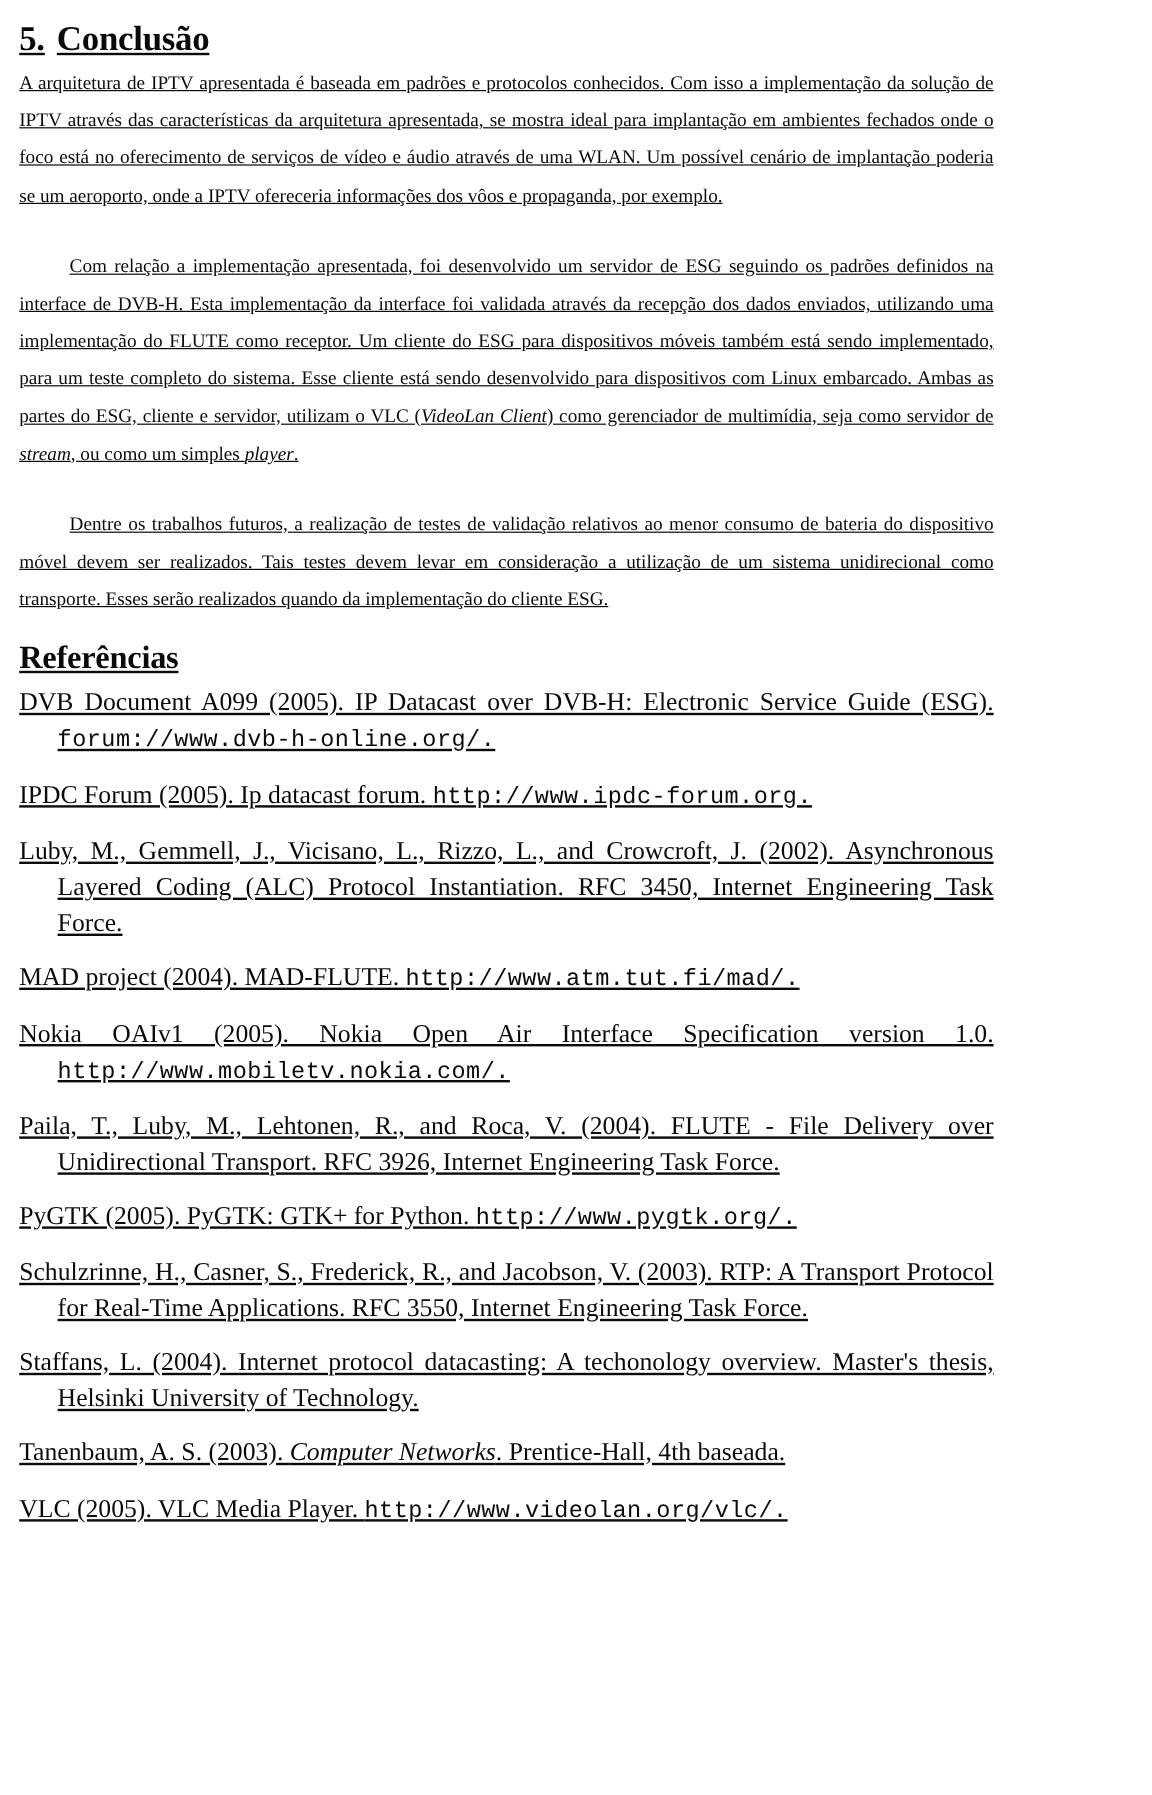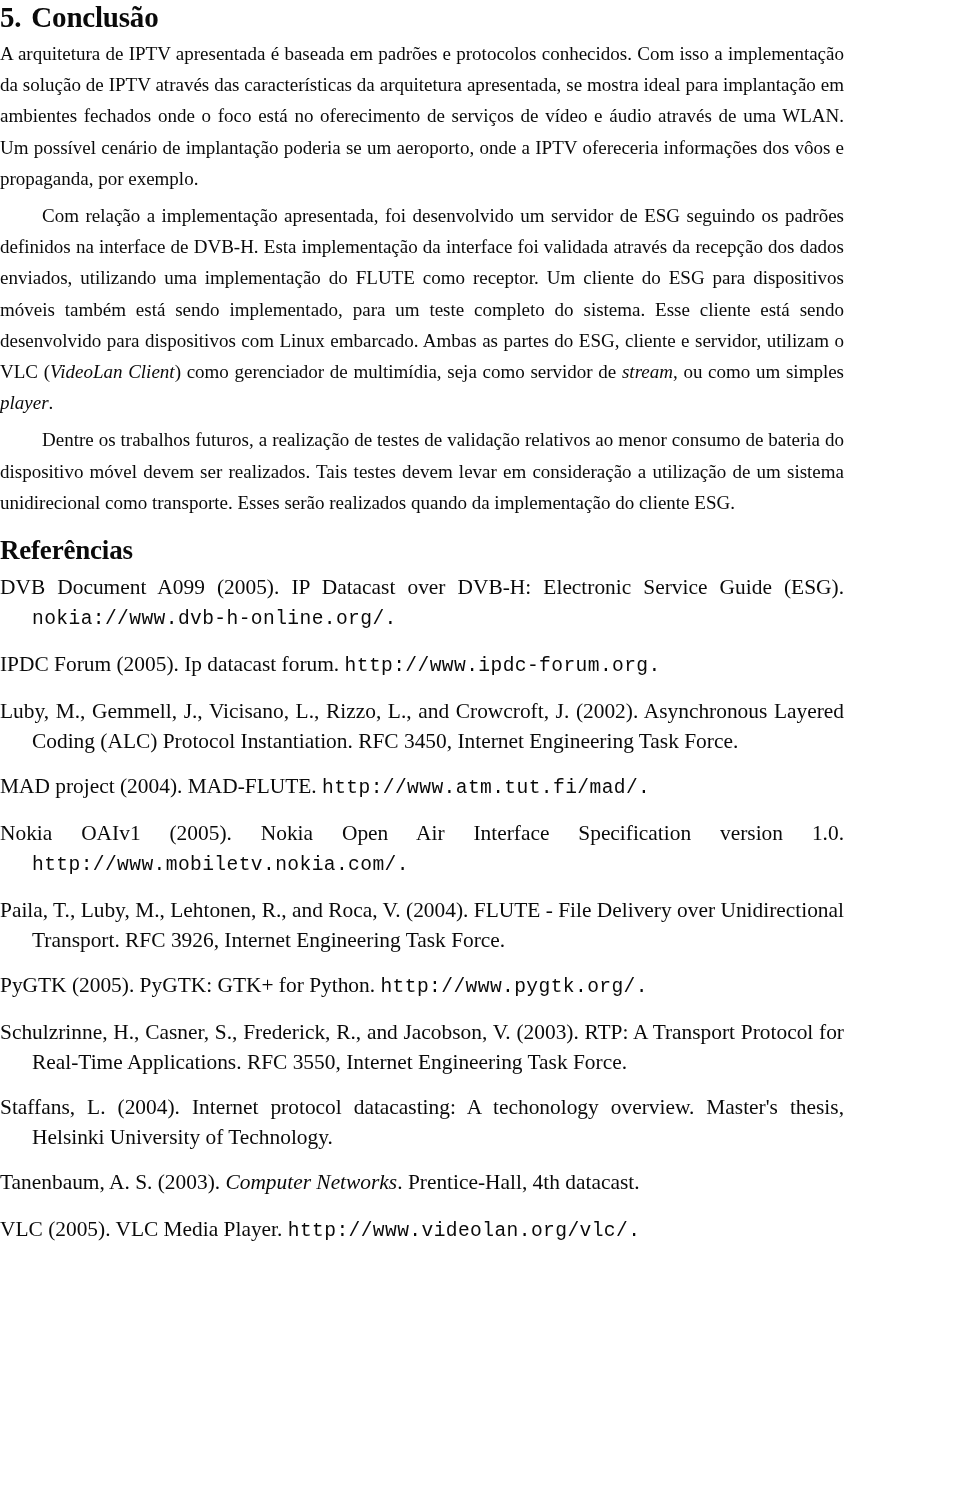--- a/index.html
+++ b/index.html
@@ -13,21 +13,22 @@
     overflow: hidden;
     font-family: "Liberation Serif", "DejaVu Serif", serif;
     color: #0a0a0a;
     -webkit-font-smoothing: antialiased;
   }
   .page {
     width: 844px;
     height: 1496px;
     position: relative;
     box-sizing: border-box;
-    padding: 0;
+    padding: 16px;
+    text-decoration: underline;
   }
 
   
   .section-heading {
     font-size: 29px;
     font-weight: bold;
     line-height: 34px;
     margin: 0 0 4px 0;
     letter-spacing: -0.2px;
   }
@@ -37,32 +38,32 @@
   .refs-heading {
     font-size: 27px;
     font-weight: bold;
     line-height: 32px;
     margin: 16px 16px 6px 0;
     letter-spacing: -0.2px;
   }
 
   
   .body-par {
-    font-size: 19px;
+    font-size: 16px;
     line-height: 31.2px;
     text-align: justify;
     text-justify: inter-word;
     margin: 0;
     hyphens: manual;
   }
   .body-par.indented {
     text-indent: 42px;
   }
   .body-par + .body-par {
-    margin-top: 6px;
+    margin-top: 28px;
   }
   em, .ital {
     font-style: italic;
   }
 
   
   .refs {
     margin: 0;
     padding: 0;
     list-style: none;
@@ -98,26 +99,26 @@
 
   <div id="conclusion-body">
       <p class="body-par"><span>A arquitetura de IPTV apresentada é baseada em padrões e protocolos conhecidos. Com isso a implementação da solução de IPTV através das características da arquitetura apresentada, se mostra ideal para implantação em ambientes fechados onde o foco está no oferecimento de serviços de vídeo e áudio através de uma WLAN. Um possível cenário de implantação poderia se um aeroporto, onde a IPTV ofereceria informações dos vôos e propaganda, por exemplo.</span></p>
       <p class="body-par indented"><span>Com relação a implementação apresentada, foi desenvolvido um servidor de ESG seguindo os padrões definidos na interface de DVB-H. Esta implementação da interface foi validada através da recepção dos dados enviados, utilizando uma implementação do FLUTE como receptor. Um cliente do ESG para dispositivos móveis também está sendo implementado, para um teste completo do sistema. Esse cliente está sendo desenvolvido para dispositivos com Linux embarcado. Ambas as partes do ESG, cliente e servidor, utilizam o VLC (</span><em class="ital">VideoLan Client</em><span>) como gerenciador de multimídia, seja como servidor de </span><em class="ital">stream</em><span>, ou como um simples </span><em class="ital">player</em><span>.</span></p>
       <p class="body-par indented"><span>Dentre os trabalhos futuros, a realização de testes de validação relativos ao menor consumo de bateria do dispositivo móvel devem ser realizados. Tais testes devem levar em consideração a utilização de um sistema unidirecional como transporte. Esses serão realizados quando da implementação do cliente ESG.</span></p>
     </div>
 
   <h2 class="refs-heading">Referências</h2>
 
   <ul class="refs" id="references-list">
-      <li class="ref-item" id="ref-dvb-a099"><span>DVB Document A099 (2005). IP Datacast over DVB-H: Electronic Service Guide (ESG). </span><span class="url">nokia://www.dvb-h-online.org/.</span></li>
+      <li class="ref-item" id="ref-dvb-a099"><span>DVB Document A099 (2005). IP Datacast over DVB-H: Electronic Service Guide (ESG). </span><span class="url">forum://www.dvb-h-online.org/.</span></li>
       <li class="ref-item" id="ref-ipdc-forum"><span>IPDC Forum (2005). Ip datacast forum. </span><span class="url">http://www.ipdc-forum.org.</span></li>
       <li class="ref-item" id="ref-luby"><span>Luby, M., Gemmell, J., Vicisano, L., Rizzo, L., and Crowcroft, J. (2002).  Asynchronous Layered Coding (ALC) Protocol Instantiation.  RFC 3450, Internet Engineering Task Force.</span></li>
       <li class="ref-item" id="ref-mad-project"><span>MAD project (2004). MAD-FLUTE. </span><span class="url">http://www.atm.tut.fi/mad/.</span></li>
       <li class="ref-item" id="ref-nokia-oaiv1"><span>Nokia OAIv1 (2005).  Nokia Open Air Interface Specification version 1.0.  </span><span class="url">http://www.mobiletv.nokia.com/.</span></li>
       <li class="ref-item" id="ref-paila"><span>Paila, T., Luby, M., Lehtonen, R., and Roca, V. (2004). FLUTE - File Delivery over Unidirectional Transport. RFC 3926, Internet Engineering Task Force.</span></li>
       <li class="ref-item" id="ref-pygtk"><span>PyGTK (2005). PyGTK: GTK+ for Python. </span><span class="url">http://www.pygtk.org/.</span></li>
       <li class="ref-item" id="ref-schulzrinne"><span>Schulzrinne, H., Casner, S., Frederick, R., and Jacobson, V. (2003).  RTP: A Transport Protocol for Real-Time Applications. RFC 3550, Internet Engineering Task Force.</span></li>
       <li class="ref-item" id="ref-staffans"><span>Staffans, L. (2004).  Internet protocol datacasting: A techonology overview.  Master's thesis, Helsinki University of Technology.</span></li>
-      <li class="ref-item" id="ref-tanenbaum"><span>Tanenbaum, A. S. (2003). </span><em class="ital">Computer Networks</em><span>. Prentice-Hall, 4th datacast.</span></li>
+      <li class="ref-item" id="ref-tanenbaum"><span>Tanenbaum, A. S. (2003). </span><em class="ital">Computer Networks</em><span>. Prentice-Hall, 4th baseada.</span></li>
       <li class="ref-item" id="ref-vlc"><span>VLC (2005). VLC Media Player. </span><span class="url">http://www.videolan.org/vlc/.</span></li>
     </ul>
 
 </div>
 
 </body></html>

